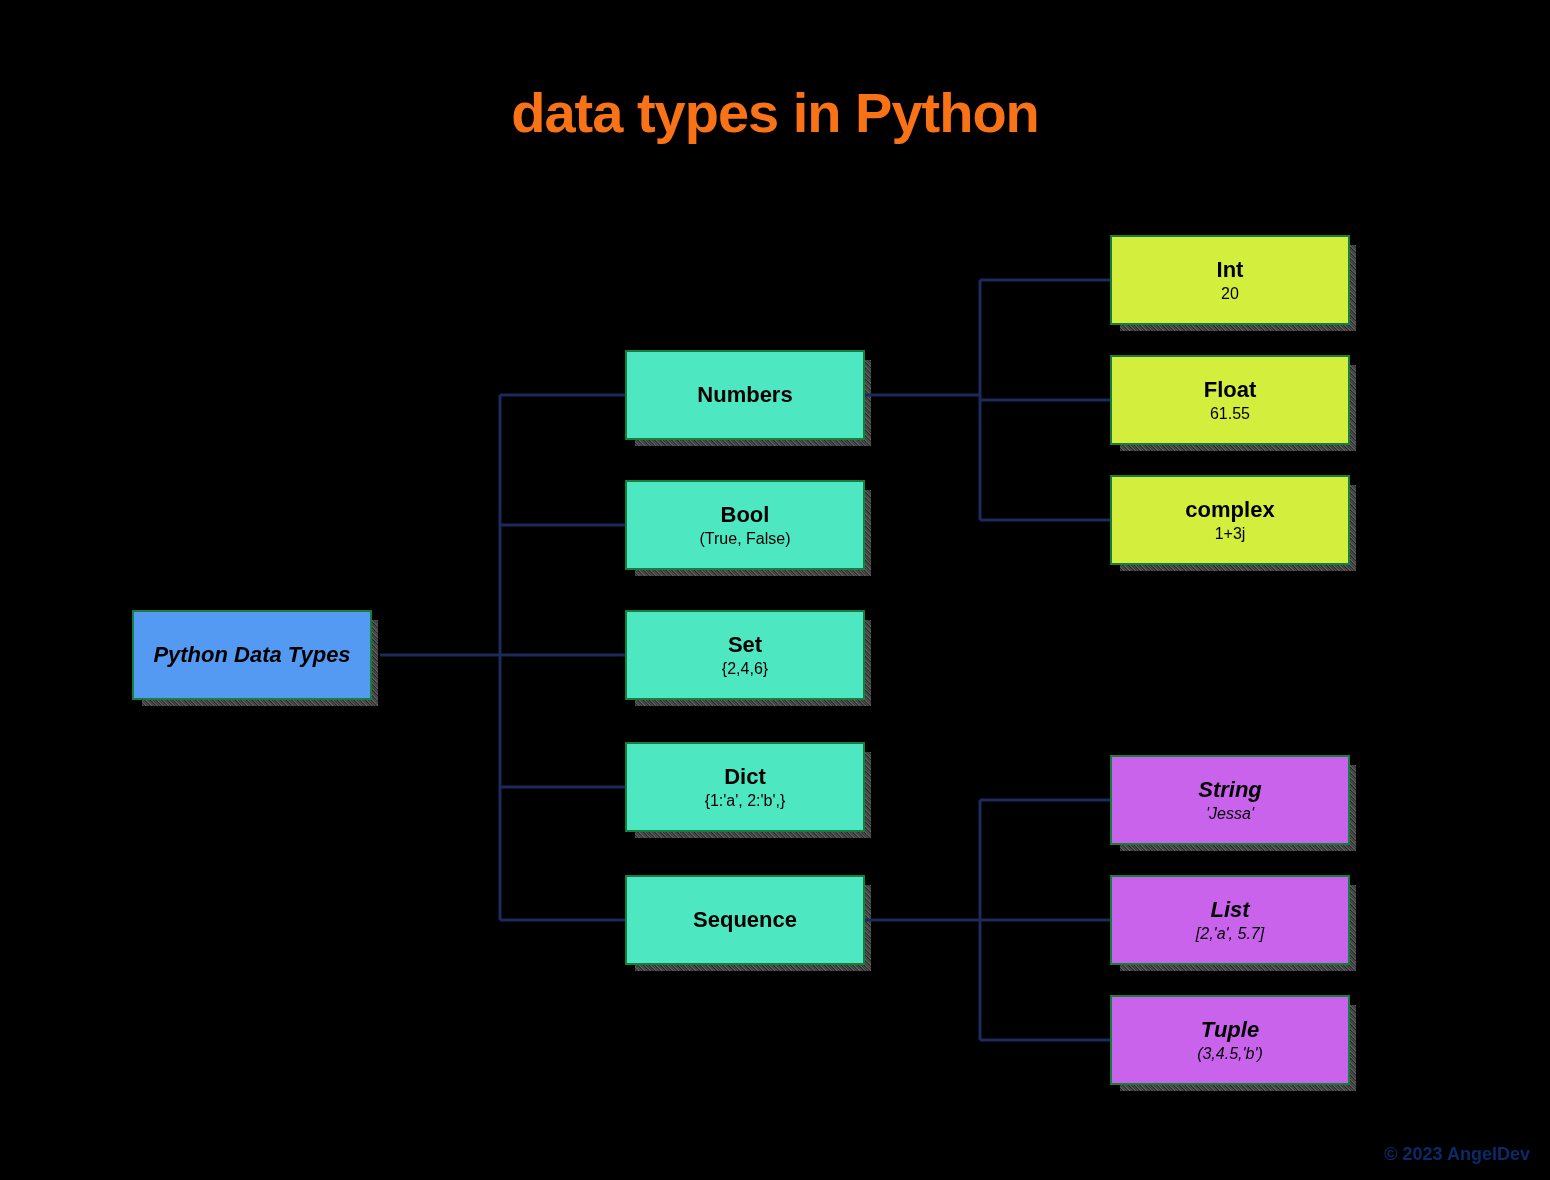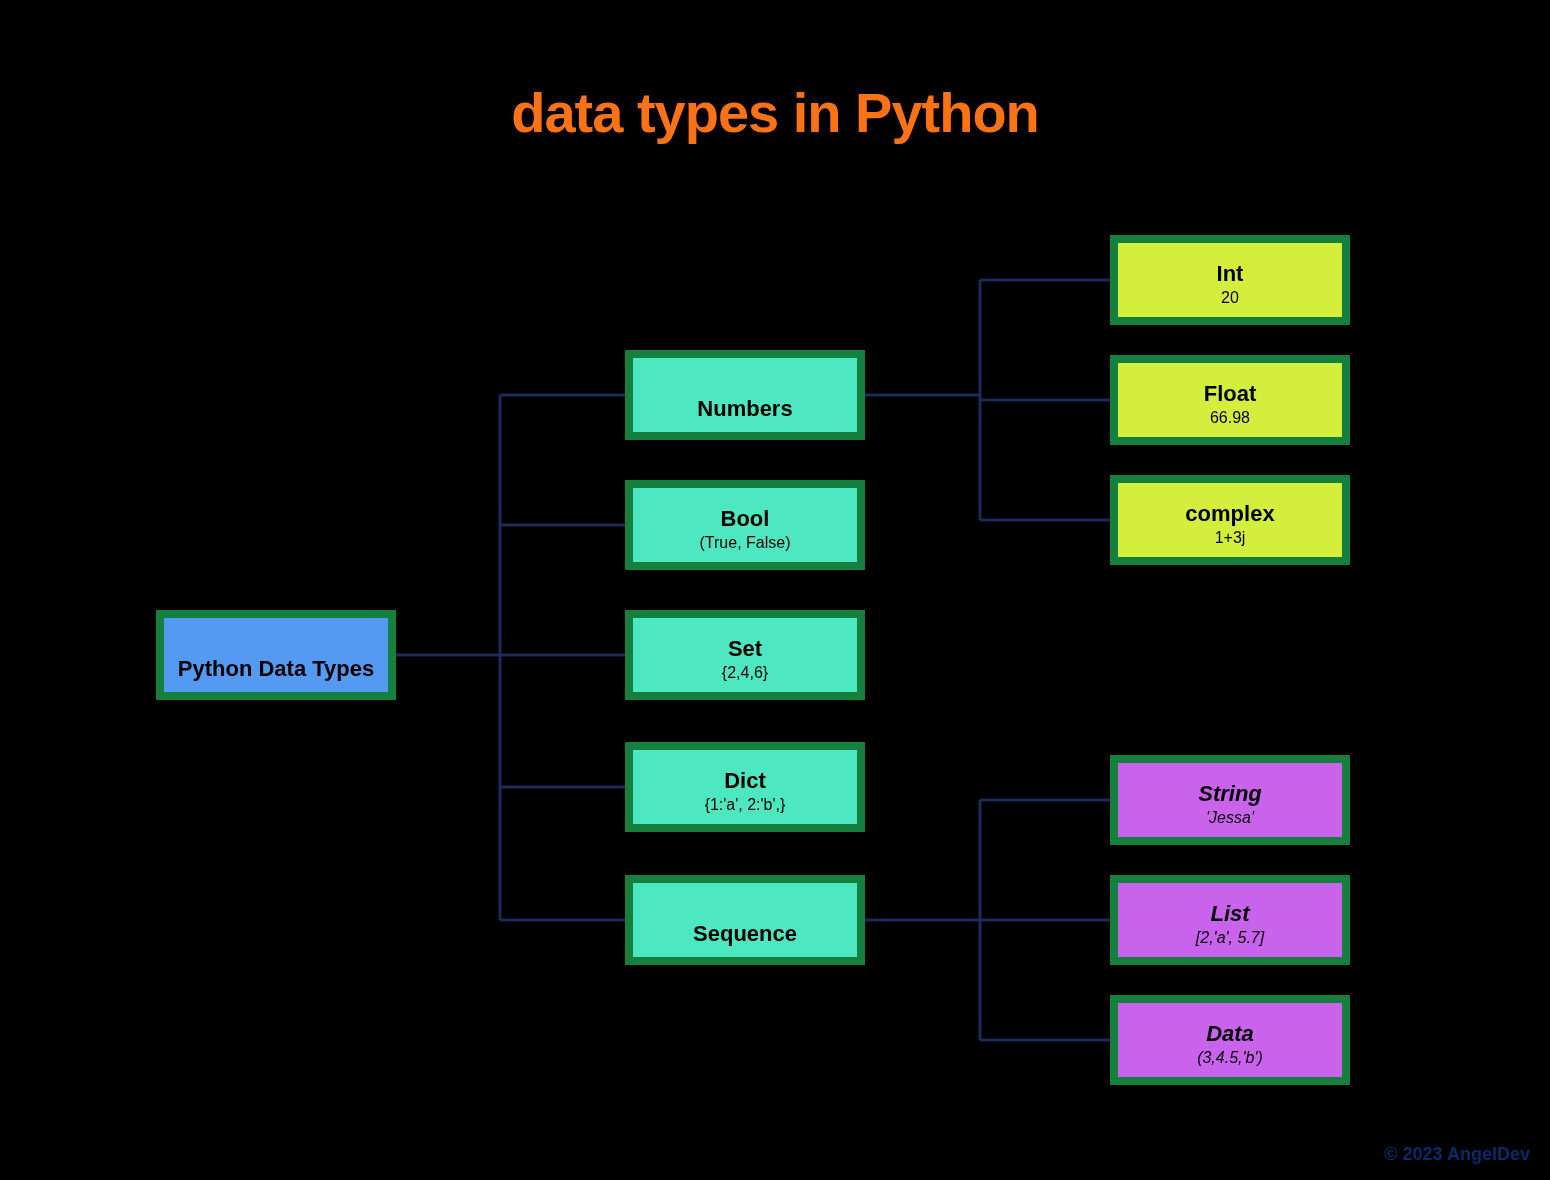--- a/index.html
+++ b/index.html
@@ -20,25 +20,25 @@
       top: 80px;
       left: 50%;
       transform: translateX(-50%);
       font-size: 56px;
       font-weight: 700;
       color: #f97316;
       letter-spacing: -1px;
     }
     .box {
       position: absolute;
-      border: 8px solid #15803d;
+      border: 2px solid #15803d;
       display: flex;
       flex-direction: column;
       align-items: center;
-      justify-content: flex-end;
+      justify-content: center;
       text-align: center;
       padding: 10px;
     }
     .box::after {
       content: '';
       position: absolute;
       right: -8px;
       bottom: -8px;
       width: 100%;
       height: 100%;
@@ -61,24 +61,25 @@
       font-size: 16px;
       color: #000;
       margin-top: 2px;
     }
     .blue { background: #5499f2; }
     .teal { background: #4de8c2; }
     .yellow { background: #d4ee3e; }
     .purple { background: #c963ec; font-style: italic; }
     
     .root-box {
-      left: 156px;
+      left: 132px;
       top: 610px;
       width: 240px;
       height: 90px;
+      font-style: italic;
     }
     .mid {
       left: 625px;
       width: 240px;
       height: 90px;
     }
     .right {
       left: 1110px;
       width: 240px;
       height: 90px;
@@ -142,33 +143,33 @@
 <div class="box teal mid" style="top:875px">
   <div class="box-title">Sequence</div>
 </div>
 
 <div class="box yellow right" style="top:235px">
   <div class="box-title">Int</div>
   <div class="box-sub">20</div>
 </div>
 <div class="box yellow right" style="top:355px">
   <div class="box-title">Float</div>
-  <div class="box-sub">66.98</div>
+  <div class="box-sub">61.55</div>
 </div>
 <div class="box yellow right" style="top:475px">
   <div class="box-title">complex</div>
   <div class="box-sub">1+3j</div>
 </div>
 
 <div class="box purple right" style="top:755px">
   <div class="box-title">String</div>
   <div class="box-sub">'Jessa'</div>
 </div>
 <div class="box purple right" style="top:875px">
   <div class="box-title">List</div>
   <div class="box-sub">[2,'a', 5.7]</div>
 </div>
 <div class="box purple right" style="top:995px">
-  <div class="box-title">Data</div>
+  <div class="box-title">Tuple</div>
   <div class="box-sub">(3,4.5,'b')</div>
 </div>
 
 <div class="attribution">© 2023 AngelDev</div>
 
 </body></html>

